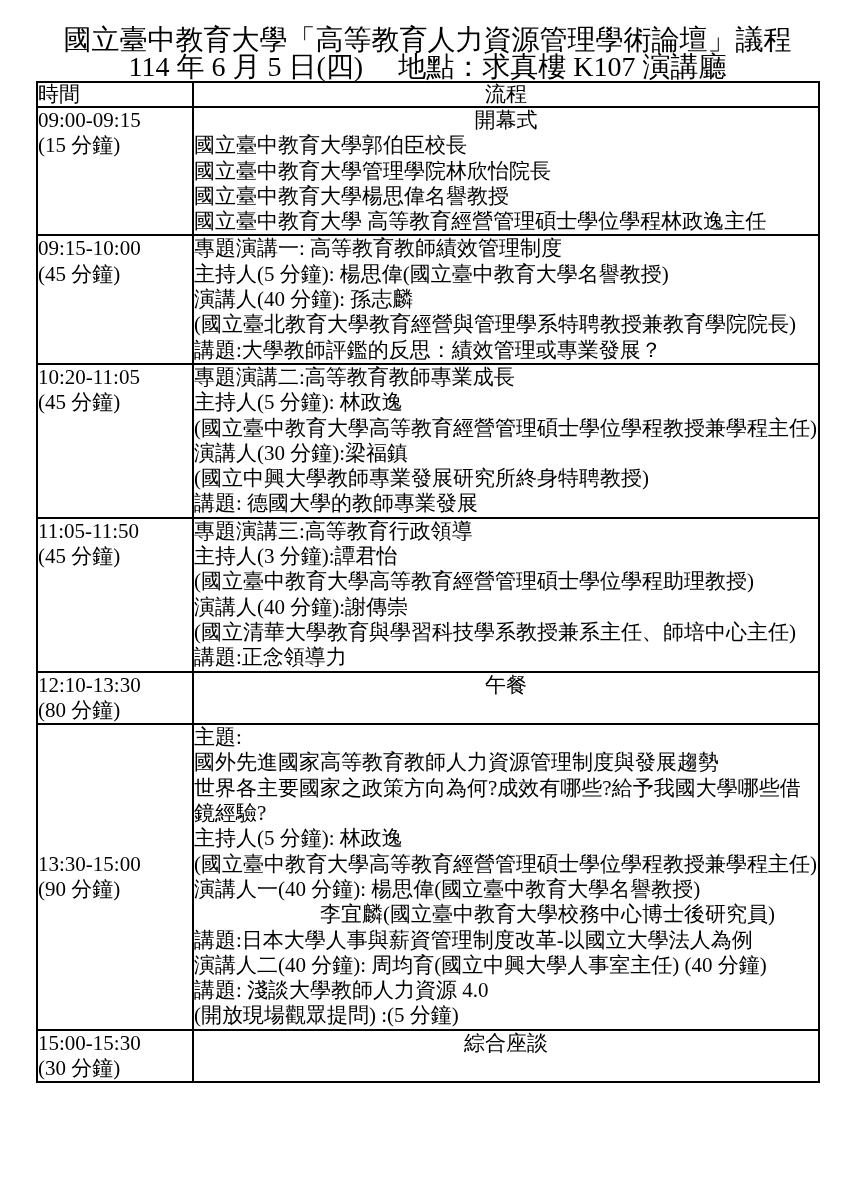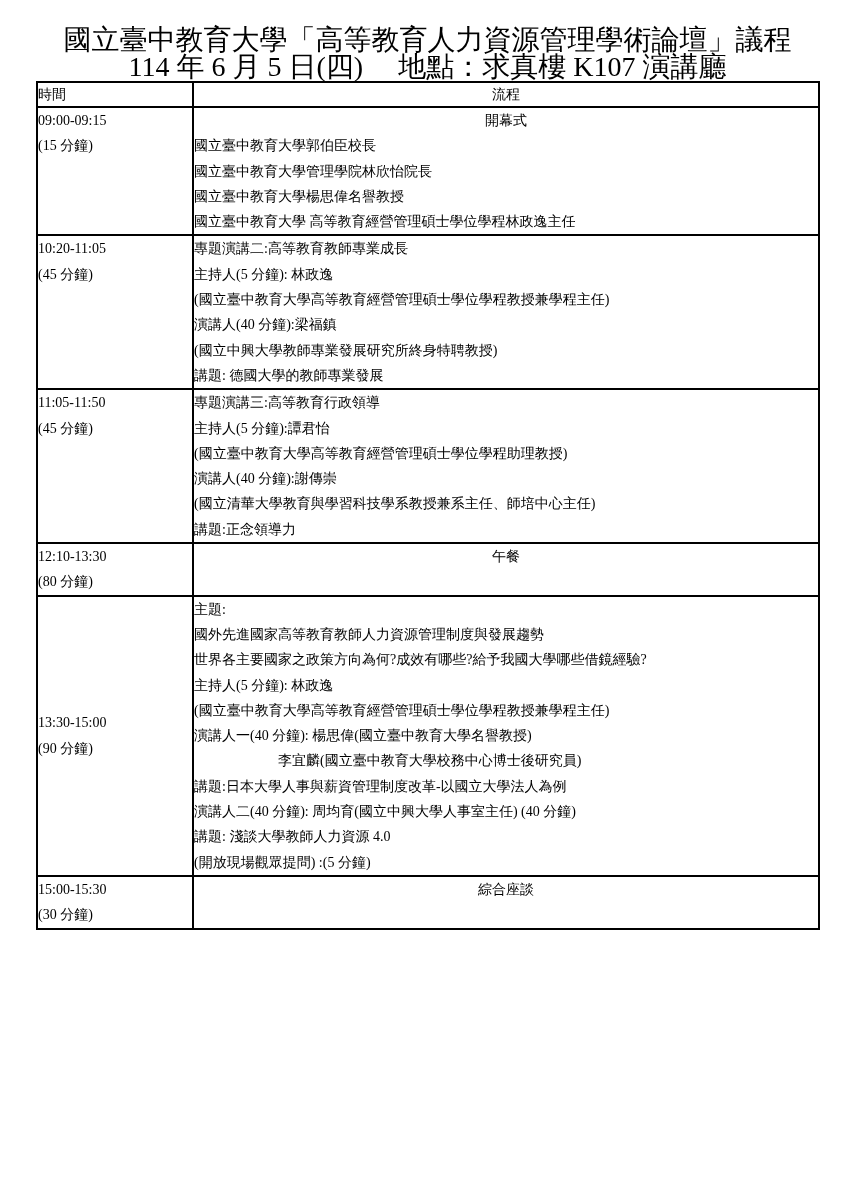--- a/index.html
+++ b/index.html
@@ -31,21 +31,21 @@
     margin-left: 36px;
     margin-top: 1px;
     width: 784px;
   }
   table.agenda th,
   table.agenda td {
     border: 2px solid #000000;
     vertical-align: top;
     padding: 0;
     font-weight: normal;
-    font-size: 14px;
+    font-size: 21px;
   }
   th.time-col { width: 154px; }
   th.time-header {
     text-align: left;
     padding: 1px 4px 1px 8px;
     line-height: 23px;
   }
   th.agenda-header {
     text-align: center;
     padding: 1px 4px;
@@ -93,40 +93,53 @@
           <td class="content-cell">
             <div class="center-line">開幕式</div>
             <div class="line">國立臺中教育大學郭伯臣校長</div>
             <div class="line">國立臺中教育大學管理學院林欣怡院長</div>
             <div class="line">國立臺中教育大學楊思偉名譽教授</div>
             <div class="line">國立臺中教育大學 高等教育經營管理碩士學位學程林政逸主任</div>
           </td>
         </tr>
         <tr>
           <td class="time-cell">
+            <div class="line">09:15-10:00</div>
+            <div class="line">(45 分鐘)</div>
+          </td>
+          <td class="content-cell">
+            <div class="line">專題演講一: 高等教育教師績效管理制度</div>
+            <div class="line">主持人(5 分鐘): 楊思偉(國立臺中教育大學名譽教授)</div>
+            <div class="line">演講人(40 分鐘): 孫志麟</div>
+            <div class="line">(國立臺北教育大學教育經營與管理學系特聘教授兼教育學院院長)</div>
+            <div class="line">講題:大學教師評鑑的反思：績效管理或專業發展？</div>
+          </td>
+        </tr>
+        <tr>
+          <td class="time-cell">
             <div class="line">10:20-11:05</div>
             <div class="line">(45 分鐘)</div>
           </td>
           <td class="content-cell">
             <div class="line">專題演講二:高等教育教師專業成長</div>
             <div class="line">主持人(5 分鐘): 林政逸</div>
             <div class="line">(國立臺中教育大學高等教育經營管理碩士學位學程教授兼學程主任)</div>
-            <div class="line">演講人(40 分鐘):梁福鎮</div>
+            <div class="line">演講人(30 分鐘):梁福鎮</div>
             <div class="line">(國立中興大學教師專業發展研究所終身特聘教授)</div>
             <div class="line">講題: 德國大學的教師專業發展</div>
           </td>
         </tr>
         <tr>
           <td class="time-cell">
             <div class="line">11:05-11:50</div>
             <div class="line">(45 分鐘)</div>
           </td>
           <td class="content-cell">
             <div class="line">專題演講三:高等教育行政領導</div>
-            <div class="line">主持人(5 分鐘):譚君怡</div>
+            <div class="line">主持人(3 分鐘):譚君怡</div>
             <div class="line">(國立臺中教育大學高等教育經營管理碩士學位學程助理教授)</div>
             <div class="line">演講人(40 分鐘):謝傳崇</div>
             <div class="line">(國立清華大學教育與學習科技學系教授兼系主任、師培中心主任)</div>
             <div class="line">講題:正念領導力</div>
           </td>
         </tr>
         <tr>
           <td class="time-cell">
             <div class="line">12:10-13:30</div>
             <div class="line">(80 分鐘)</div>

